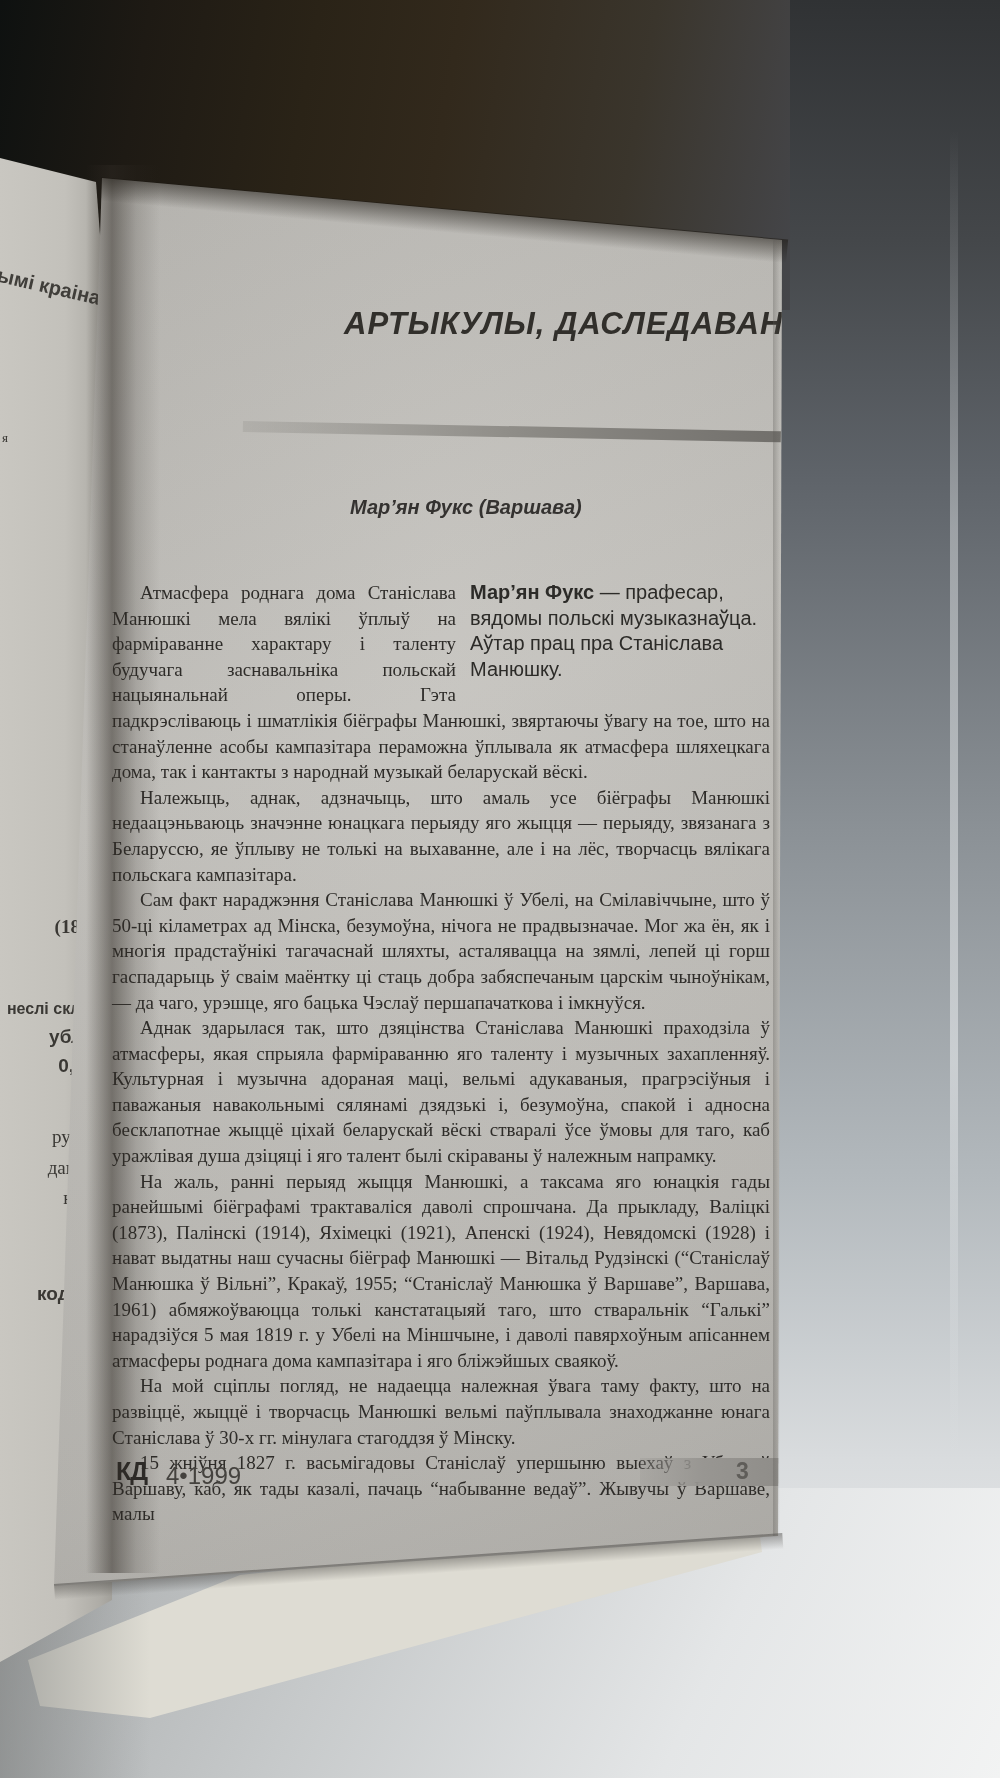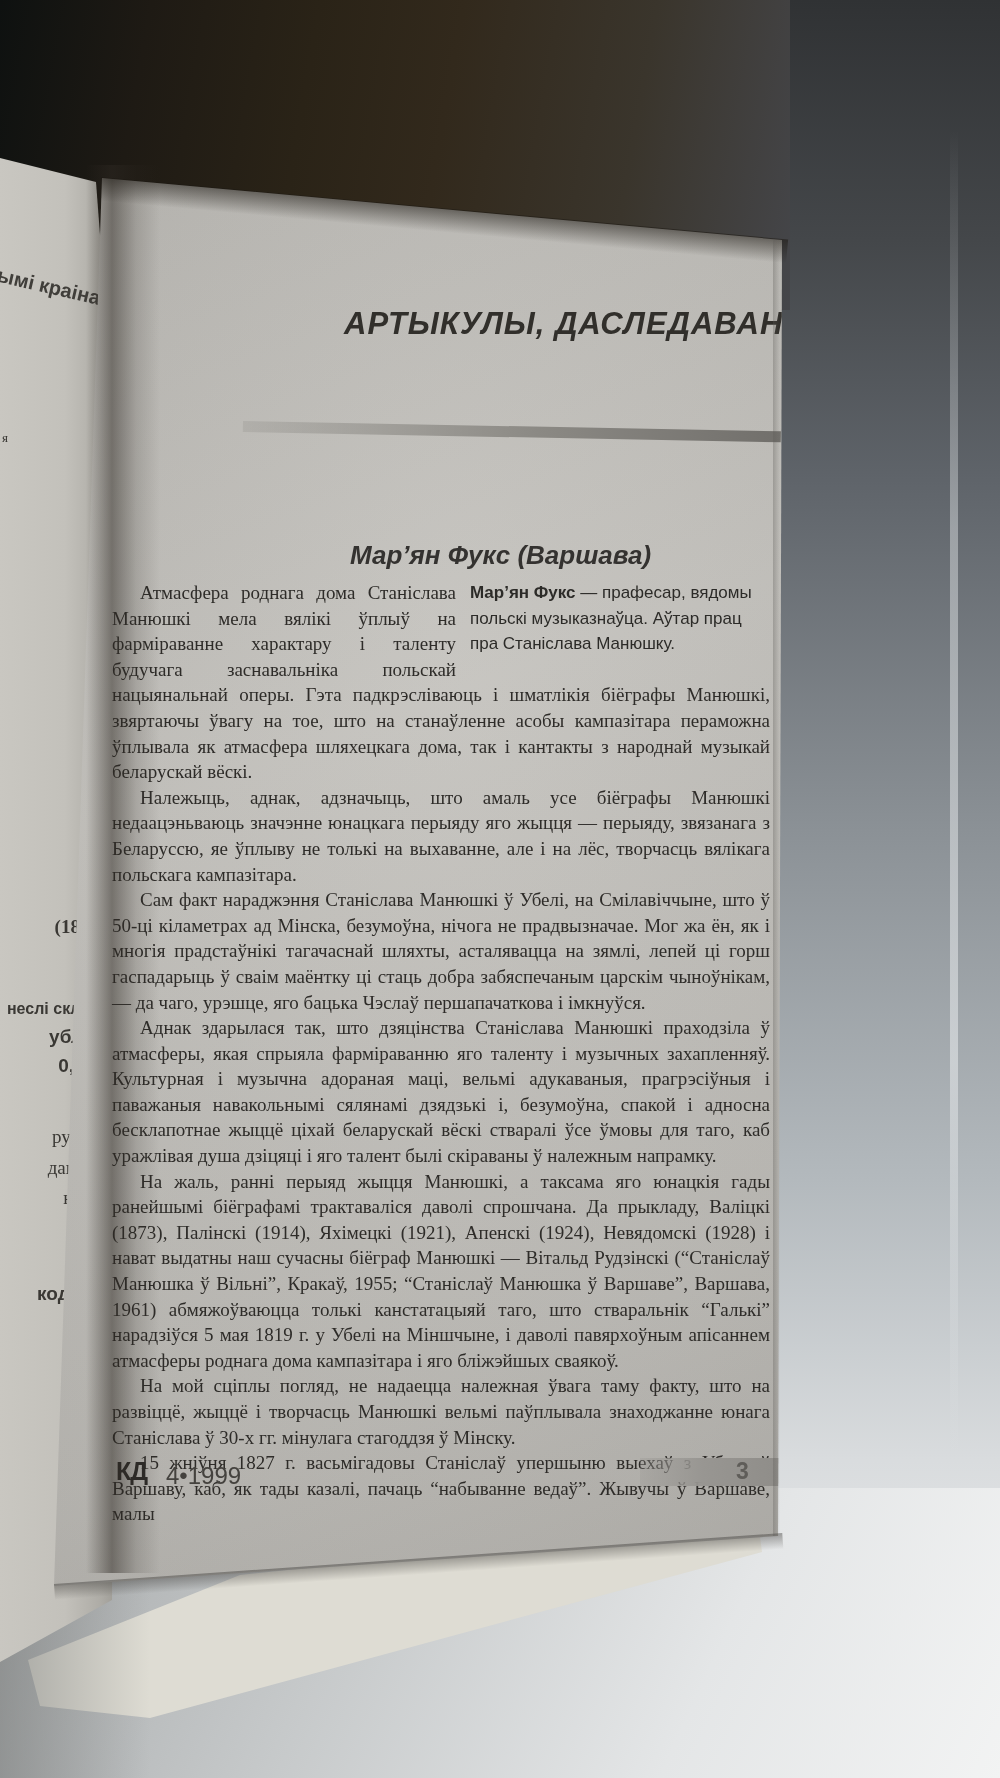--- a/index.html
+++ b/index.html
@@ -64,30 +64,30 @@
 
   
   .section-title{position:absolute;left:344px;top:306px;
     font-family:"Liberation Sans",sans-serif;font-weight:bold;font-style:italic;
     font-size:31px;letter-spacing:1px;color:#312f2b;white-space:nowrap;}
   .rule-bar{position:absolute;left:243px;top:421px;width:538px;height:11px;
     transform:rotate(1.1deg);transform-origin:left top;
     background:linear-gradient(to right,rgba(128,126,121,.2),#8b8984 55%,#716f6b 100%);}
   .author-line{position:absolute;left:350px;top:496px;
     font-family:"Liberation Sans",sans-serif;font-weight:bold;font-style:italic;
-    font-size:26px;color:#343230;white-space:nowrap;margin-top:44px;}
+    font-size:20px;color:#343230;white-space:nowrap;}
   .article-title{position:absolute;left:295px;top:539px;
     font-family:"Liberation Sans",sans-serif;font-weight:bold;
     font-size:25px;letter-spacing:1px;color:#343230;white-space:nowrap;}
 
   .body-text{position:absolute;left:112px;top:580px;width:658px;
     font-size:19px;line-height:25.6px;color:#2e2c29;text-align:justify;}
   .body-text p{margin:0;text-indent:28px;}
   .bio-box{float:right;width:300px;margin-left:14px;margin-bottom:2px;
-    font-family:"Liberation Sans",sans-serif;font-size:17px;line-height:25.6px;
+    font-family:"Liberation Sans",sans-serif;font-size:20px;line-height:25.6px;
     color:#2c2b28;text-align:left;}
   .bio-box b{font-weight:bold;}
 
   
   .footer-logo{position:absolute;left:116px;top:1457px;
     font-family:"Liberation Sans",sans-serif;font-weight:bold;font-size:25px;
     letter-spacing:-1px;color:#2d2b28;}
   .footer-issue{position:absolute;left:166px;top:1462px;
     font-family:"Liberation Sans",sans-serif;font-size:24px;color:#44423e;}
   .footer-bar{position:absolute;left:640px;top:1458px;width:140px;height:28px;

